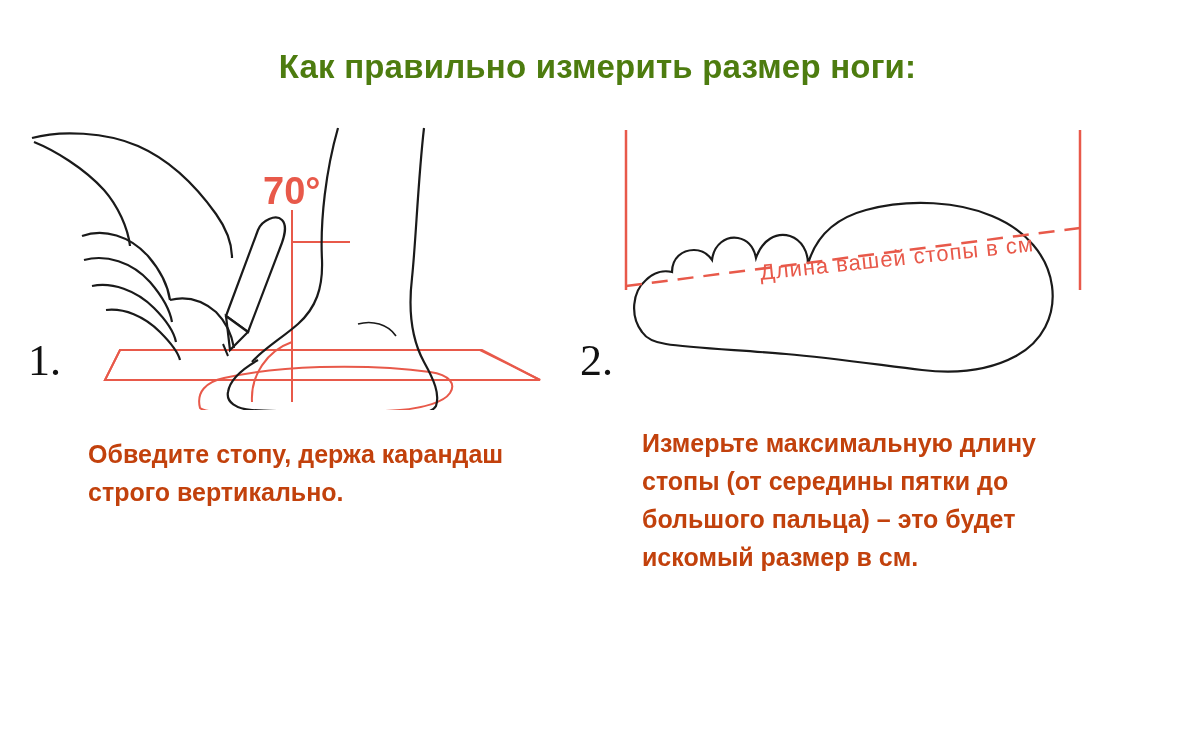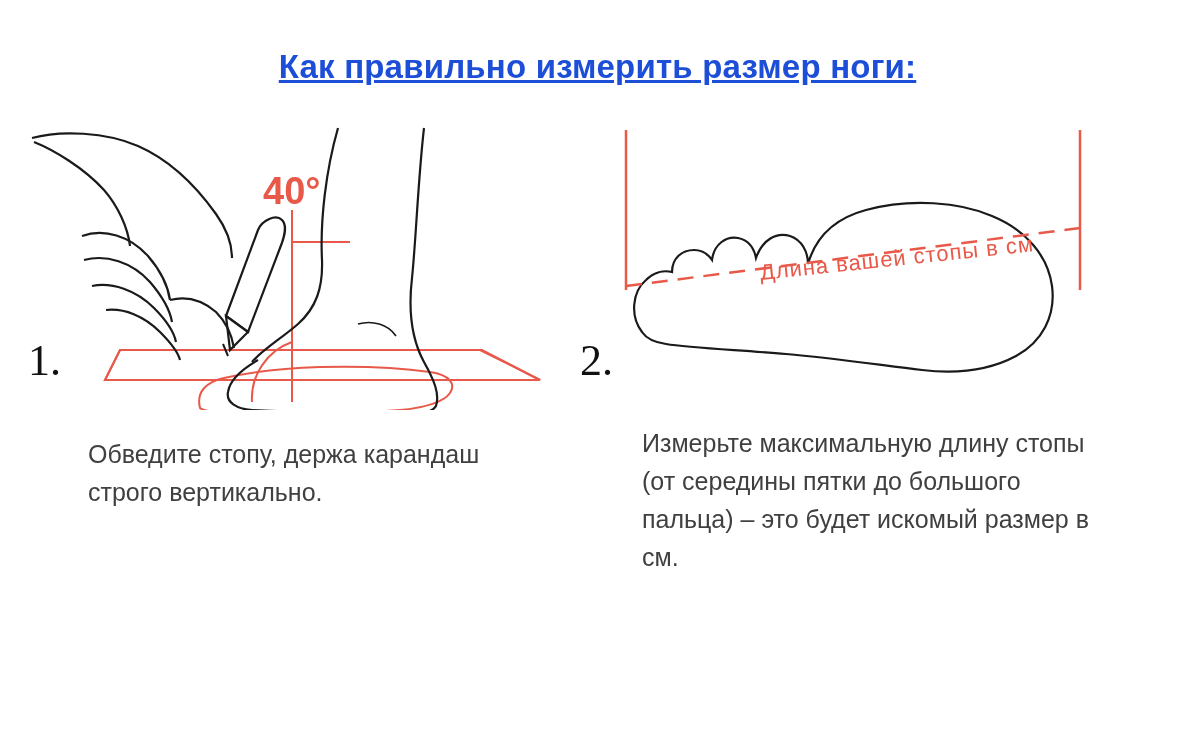--- a/index.html
+++ b/index.html
@@ -22,22 +22,21 @@
   }
   .title {
     position: absolute;
     top: 48px;
     left: 0;
     width: 1195px;
     text-align: center;
     font-size: 33px;
     font-weight: bold;
     letter-spacing: 0.2px;
-    color: #1d4ed8;
-    text-decoration: underline;
+    color: #4d7c0f;
   }
 
   
   .step {
     position: absolute;
     top: 110px;
   }
   .step.left  { left: 20px;  width: 560px; }
   .step.right { left: 580px; width: 600px; }
 
@@ -53,21 +52,22 @@
     color: #111111;
     font-family: "Liberation Serif", serif;
   }
   .step.left .step-number  { left: 8px;  top: 225px; }
   .step.right .step-number { left: 0px;  top: 225px; }
 
   .caption {
     position: absolute;
     font-size: 25px;
     line-height: 38px;
-    color: #404040;
+    color: #c2410c;
+    font-weight: bold;
   }
   .step.left .caption  { left: 68px; top: 325px; width: 470px; }
   .step.right .caption { left: 62px; top: 314px; width: 470px; }
 
   svg { display: block; }
 
   .deg-label {
     position: absolute;
     left: 243px;
     top: 60px;
@@ -134,21 +134,21 @@
         <path d="M 12,28 C 40,20 86,22 118,36 C 150,50 176,76 196,104
                  C 206,118 212,134 212,148" fill="none" stroke="#1a1a1a" stroke-width="2.2"></path>
         <path d="M 14,32 C 34,40 64,58 84,80 C 98,96 108,118 110,136" fill="none" stroke="#1a1a1a" stroke-width="2.2"></path>
         <path d="M 62,126 C 84,118 110,126 128,146 C 140,160 148,176 150,190" fill="none" stroke="#1a1a1a" stroke-width="2.2"></path>
         <path d="M 64,150 C 86,144 112,152 130,172 C 142,186 150,200 152,212" fill="none" stroke="#1a1a1a" stroke-width="2.2"></path>
         <path d="M 72,176 C 92,172 116,180 134,198 C 146,210 154,222 156,232" fill="none" stroke="#1a1a1a" stroke-width="2.2"></path>
         <path d="M 86,200 C 104,198 124,206 140,222 C 150,232 158,242 160,250" fill="none" stroke="#1a1a1a" stroke-width="2.2"></path>
         <path d="M 150,190 C 166,186 182,190 196,202 C 206,212 212,226 214,238" fill="none" stroke="#1a1a1a" stroke-width="2.2"></path>
       </svg>
 
-      <div class="deg-label">40°</div>
+      <div class="deg-label">70°</div>
     </div>
 
     <div class="step-number">1.</div>
     <div class="caption">Обведите стопу, держа карандаш строго вертикально.</div>
   </div>
 
   <div class="step right">
 
     <div class="fig">
 

